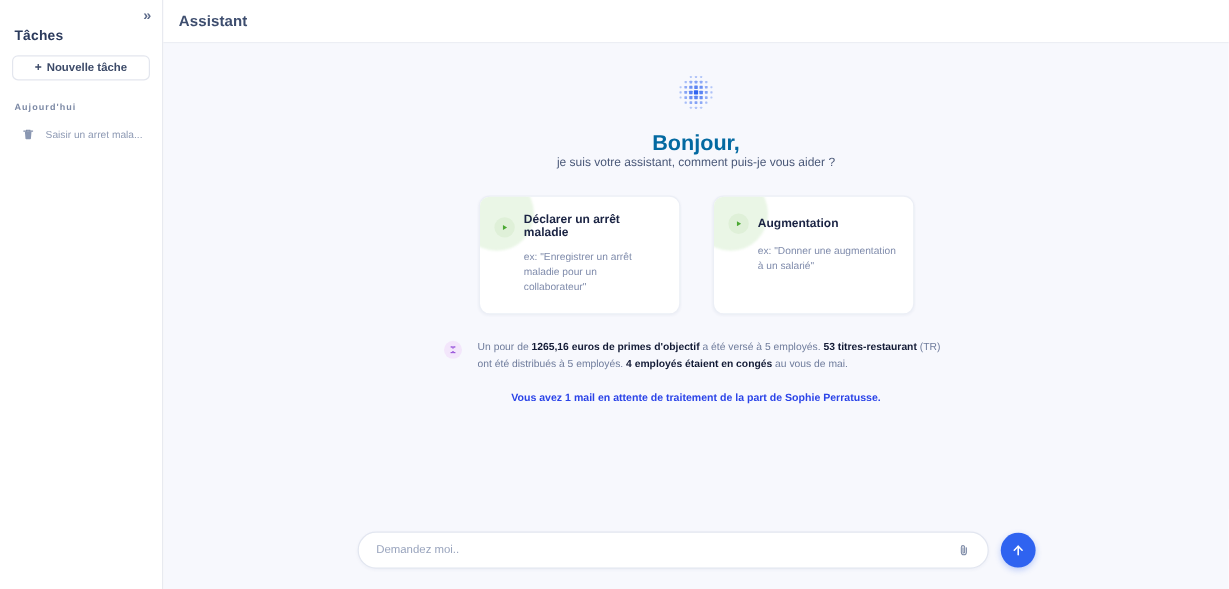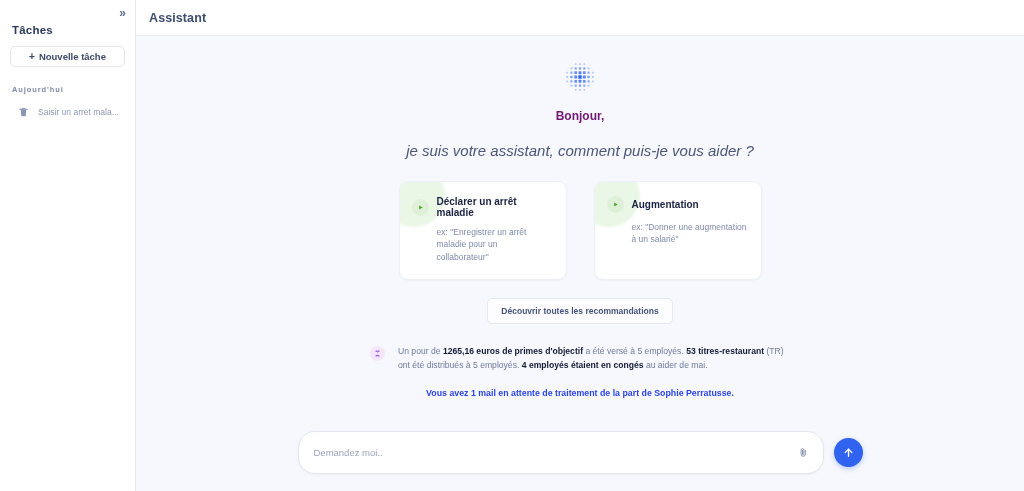--- a/index.html
+++ b/index.html
@@ -64,22 +64,22 @@
 
   .content {
     flex: 1; position: relative;
     display: flex; flex-direction: column; align-items: center;
     padding-top: 26px;
   }
 
   
   .logo { width: 30px; height: 30px; display: block; }
 
-  .greeting { font-size: 12px; font-weight: 700; color: #701a75; margin-top: 17px; }
-  .subgreeting { font-size: 15px; color: #4a5878; margin-top: 19px; font-style: italic; }
+  .greeting { font-size: 18px; font-weight: 700; color: #0369a1; margin-top: 17px; }
+  .subgreeting { font-size: 10px; color: #4a5878; margin-top: 0; }
 
   
   .cards {
     display: grid; grid-template-columns: 168px 168px;
     gap: 10px 27px; margin-top: 22px;
   }
   .card {
     position: relative; overflow: hidden;
     background: #ffffff; border-radius: 9px;
     border: 1px solid #eceff6;
@@ -131,21 +131,21 @@
     margin-top: 16px; font-size: 8.8px; font-weight: 700;
     color: #2b44e8; cursor: pointer;
   }
 
   
   .composer {
     position: absolute; left: 0; right: 0; bottom: 17px;
     display: flex; align-items: center; justify-content: center; gap: 10px;
   }
   .input-wrap {
-    width: 526px; height: 43px; background: #ffffff;
+    width: 526px; height: 31px; background: #ffffff;
     border: 1px solid #e2e6f0; border-radius: 17px;
     display: flex; align-items: center; padding: 0 12px 0 15px;
     box-shadow: 0 1px 3px rgba(40,60,120,.05);
     justify-content: flex-end;
   }
   .chat-input {
     flex: 1; border: none; outline: none; background: transparent;
     font-family: inherit; font-size: 9.5px; color: #3b4868;
   }
   .chat-input::placeholder { color: #99a4bd; }
@@ -264,29 +264,28 @@
                 </svg>
             </span>
             <span class="card-title">Augmentation</span>
           </div>
           <div class="card-desc">ex: "Donner une augmentation à un salarié"</div>
         </div>
 
 
       </div>
 
-      <button class="reco-btn">Découvrir toutes les recommandations</button>
 
       <div class="summary">
         <span class="summary-badge">
           <svg width="7" height="7" viewBox="0 0 10 10">
             <path d="M2.5 1.6h5M2.5 8.4h5M3.4 1.6c0 2 3.2 2 3.2 0M3.4 8.4c0-2 3.2-2 3.2 0" stroke="#8b3fd6" stroke-width="1" fill="none" stroke-linecap="round"></path>
           </svg>
         </span>
-        <p class="summary-text" id="summary-text"><span>Un pour de </span><b>1265,16 euros de primes d'objectif</b><span> a été versé à 5 employés. </span><b>53 titres-restaurant</b><span> (TR) ont été distribués à 5 employés. </span><b>4 employés étaient en congés</b><span> au aider de mai.</span></p>
+        <p class="summary-text" id="summary-text"><span>Un pour de </span><b>1265,16 euros de primes d'objectif</b><span> a été versé à 5 employés. </span><b>53 titres-restaurant</b><span> (TR) ont été distribués à 5 employés. </span><b>4 employés étaient en congés</b><span> au vous de mai.</span></p>
       </div>
 
       <div class="mail-note">Vous avez 1 mail en attente de traitement de la part de Sophie Perratusse.</div>
 
       <div class="composer">
         <div class="input-wrap">
           <input class="chat-input" type="text" placeholder="Demandez moi.." style="">
           <button class="clip-btn">
             <svg width="11" height="11" viewBox="0 0 24 24" fill="none" stroke="#7f8ca8" stroke-width="2" stroke-linecap="round">
               <path d="M16 7.5v8.2a4.6 4.6 0 0 1-9.2 0V6.6a3 3 0 0 1 6 0v8.9a1.5 1.5 0 0 1-3 0V7.6"></path>

